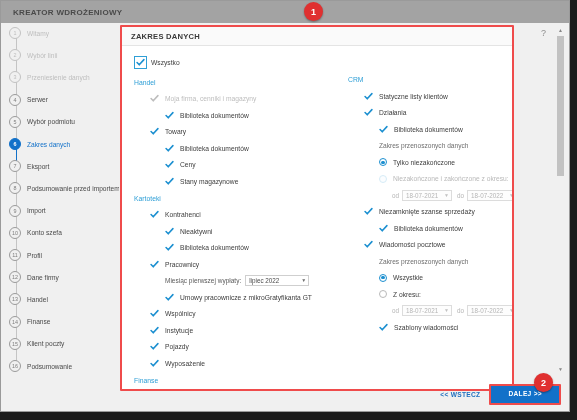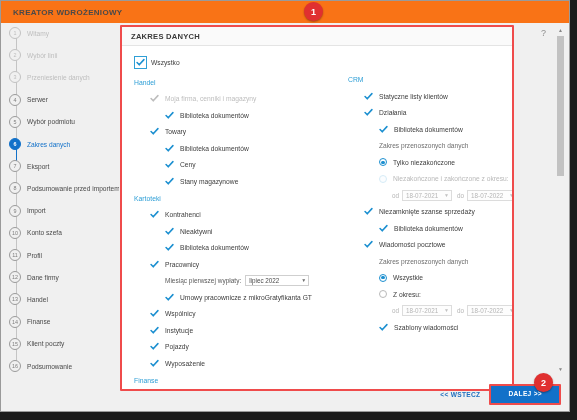--- a/index.html
+++ b/index.html
@@ -13,21 +13,21 @@
     -webkit-font-smoothing:antialiased;
   }
   
   #app-window{
     position:absolute;left:0;top:0;width:570px;height:412px;
     background:#f0f0f0;border:1px solid #9a9a9a;box-sizing:border-box;
     overflow:hidden;
   }
   #titlebar{
     position:absolute;left:0;top:0;width:100%;height:22px;
-    background:#f97316;
+    background:#a3a3a3;
   }
   #titlebar .ttl{
     position:absolute;left:12px;top:7px;
     font-size:8px;font-weight:bold;color:#4a4a4a;letter-spacing:.3px;
   }
   
   #sidebar{
     position:absolute;left:0;top:22px;width:118px;height:390px;
     background:#f0f0f0;
   }

